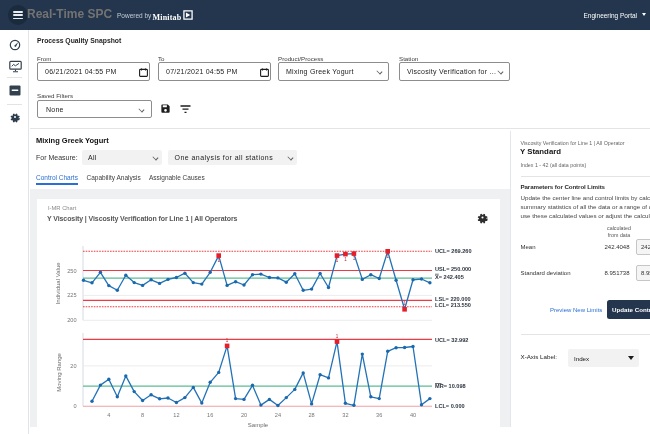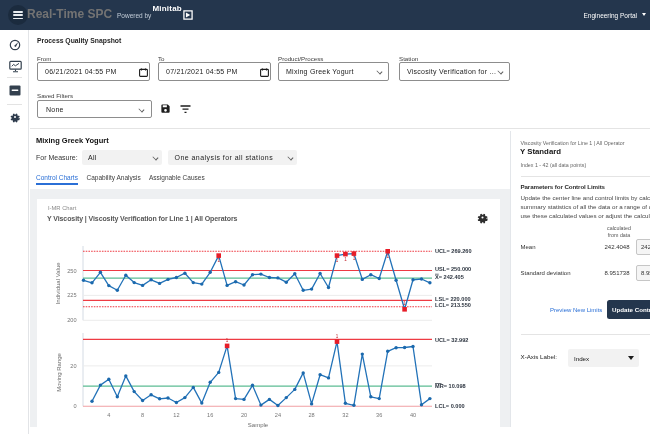--- a/index.html
+++ b/index.html
@@ -5,21 +5,21 @@
 *{margin:0;padding:0;box-sizing:border-box;}
 html,body{width:650px;height:434px;overflow:hidden;}
 body{position:relative;background:#fff;font-family:"Liberation Sans",sans-serif;-webkit-font-smoothing:antialiased;}
 .abs{position:absolute;}
 
 .hdr{left:0;top:0;width:650px;height:30px;background:#24364d;}
 .hcirc{left:8px;top:5px;width:20px;height:20px;border-radius:50%;background:#1b2b3e;}
 .hcirc span{position:absolute;left:5px;width:10px;height:1.5px;background:#e8ecf0;border-radius:1px;}
 .title{left:27px;top:7px;font-size:12px;font-weight:bold;color:#737373;letter-spacing:0;}
 .pby{left:117px;top:12px;font-size:6.5px;color:#c3cdd8;}
-.mtb{left:152.5px;top:4px;font-size:8px;font-weight:bold;color:#fff;letter-spacing:.2px;}
+.mtb{left:152.5px;top:13px;font-size:8px;font-weight:bold;color:#fff;letter-spacing:.2px;font-family:Liberation Serif, serif;}
 .eport{right:13px;top:11.5px;font-size:6.5px;color:#fff;}
 
 .sbar{left:0;top:30px;width:29px;height:404px;background:#fff;border-right:1px solid #e2e4e7;}
 .sdiv{left:7px;width:15px;height:1px;background:#e3e3e3;}
 
 .lbl{font-size:6.2px;color:#3c3c3c;}
 .in{background:#fff;border:1px solid #8d8d8d;border-radius:2px;}
 .intxt{font-size:7px;color:#232323;letter-spacing:.25px;}
 .gsel{background:#f2f2f2;border-radius:2px;}
 

